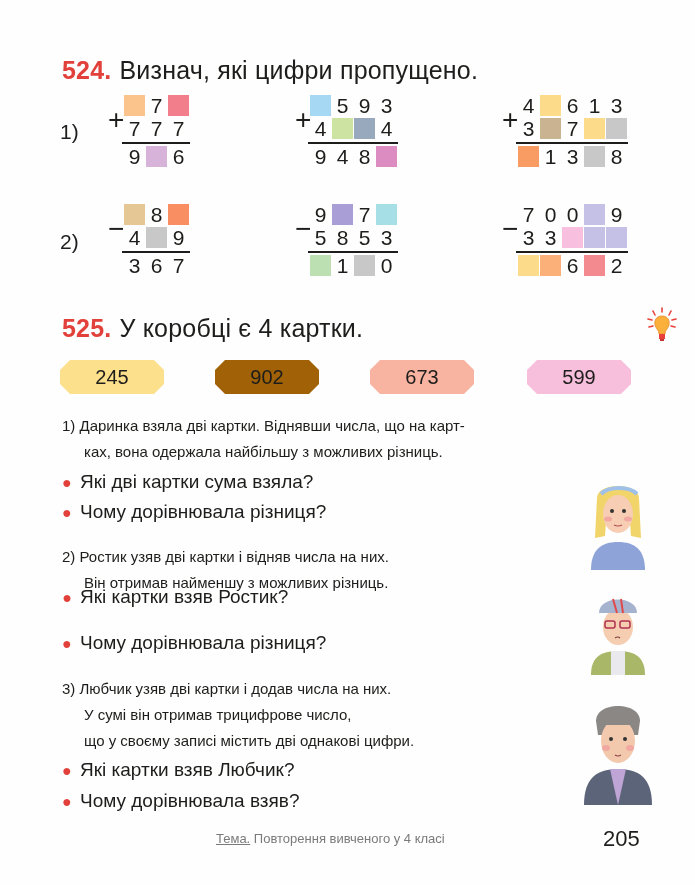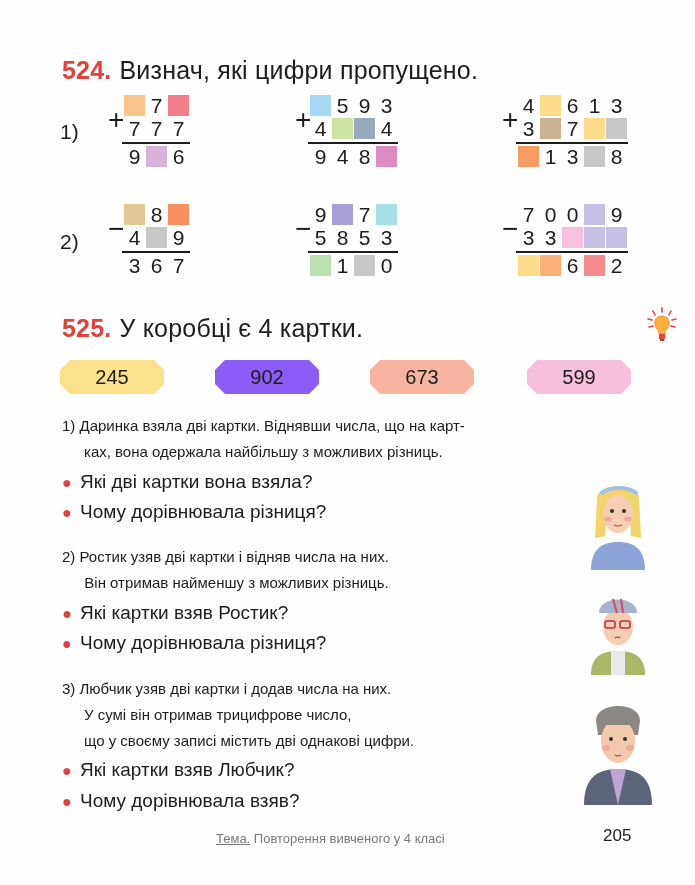--- a/index.html
+++ b/index.html
@@ -24,21 +24,21 @@
     position: absolute; top: 360px; width: 104px; height: 34px;
     font-size: 20px; line-height: 34px; text-align: center; color: #1d1d1b;
     clip-path: polygon(10px 0, 94px 0, 104px 10px, 104px 24px, 94px 34px, 10px 34px, 0 24px, 0 10px);
   }
   .para { position: absolute; left: 62px; font-size: 15px; line-height: 26px; }
   .para .indent { padding-left: 22px; display: block; }
   .bullet { position: absolute; left: 62px; font-size: 19px; line-height: 26px; }
   .bullet .dot { color: #e2413b; font-size: 16px; margin-right: 8px; display: inline-block; width: 10px; }
   .footer-topic { position: absolute; left: 216px; top: 831px; font-size: 13px; color: #7a7a7a; }
   .footer-topic .tema { text-decoration: underline; }
-  .page-num { position: absolute; left: 603px; top: 826px; font-size: 17px; color: #1d1d1b; }
+  .page-num { position: absolute; left: 603px; top: 826px; font-size: 22px; color: #1d1d1b; }
   .kid { position: absolute; }
 </style>
 </head>
 <body>
 
 <div class="abs task-head" style="left:62px; top:56px;">
   <span class="task-num">524.</span><span>Визнач, які цифри пропущено.</span>
 </div>
 
 <div class="abs rowlabel" style="left:60px; top:120px;">1)</div>
@@ -194,40 +194,40 @@
       <line x1="4" y1="21" x2="8" y2="20"></line>
       <line x1="30" y1="21" x2="26" y2="20"></line>
     </g>
     <path d="M17 10 C11 10 9 15 10 19 C11 23 14 24 14 28 L20 28 C20 24 23 23 24 19 C25 15 23 10 17 10 Z" fill="#fbb03b" stroke="#e58a2a" stroke-width="0.8"></path>
     <rect x="14" y="28" width="6" height="5" fill="#e8413b"></rect>
     <rect x="15" y="33" width="4" height="2" fill="#c23530"></rect>
   </svg>
 </div>
 
 <div class="card" style="left:60px; background:#fde08c;">245</div>
-<div class="card" style="left:215px; background:#8b5cf6;">902</div>
+<div class="card" style="left:215px; background:#a16207;">902</div>
 <div class="card" style="left:370px; background:#f8b4a1;">673</div>
 <div class="card" style="left:527px; background:#f8bfdc;">599</div>
 
 <div class="para" style="top:413px;">
   <span>1) Даринка взяла дві картки. Віднявши числа, що на карт-</span>
   <span class="indent">ках, вона одержала найбільшу з можливих різниць.</span>
 </div>
 <div class="bullet" style="top:469px;">
-  <span class="dot">●</span><span>Які дві картки вона взяла?</span>
+  <span class="dot">●</span><span>Які дві картки сума взяла?</span>
 </div>
 <div class="bullet" style="top:499px;">
   <span class="dot">●</span><span>Чому дорівнювала різниця?</span>
 </div>
 
-<div class="para" style="top:544px;text-align:center;">
+<div class="para" style="top:544px;">
   <span>2) Ростик узяв дві картки і відняв числа на них.</span>
   <span class="indent">Він отримав найменшу з можливих різниць.</span>
 </div>
-<div class="bullet" style="top:600px;text-align:right;">
+<div class="bullet" style="top:584px;text-align:right;">
   <span class="dot">●</span><span>Які картки взяв Ростик?</span>
 </div>
 <div class="bullet" style="top:630px;">
   <span class="dot">●</span><span>Чому дорівнювала різниця?</span>
 </div>
 
 <div class="para" style="top:676px;">
   <span>3) Любчик узяв дві картки і додав числа на них.</span>
   <span class="indent">У сумі він отримав трицифрове число,</span>
   <span class="indent">що у своєму записі містить дві однакові цифри.</span>

